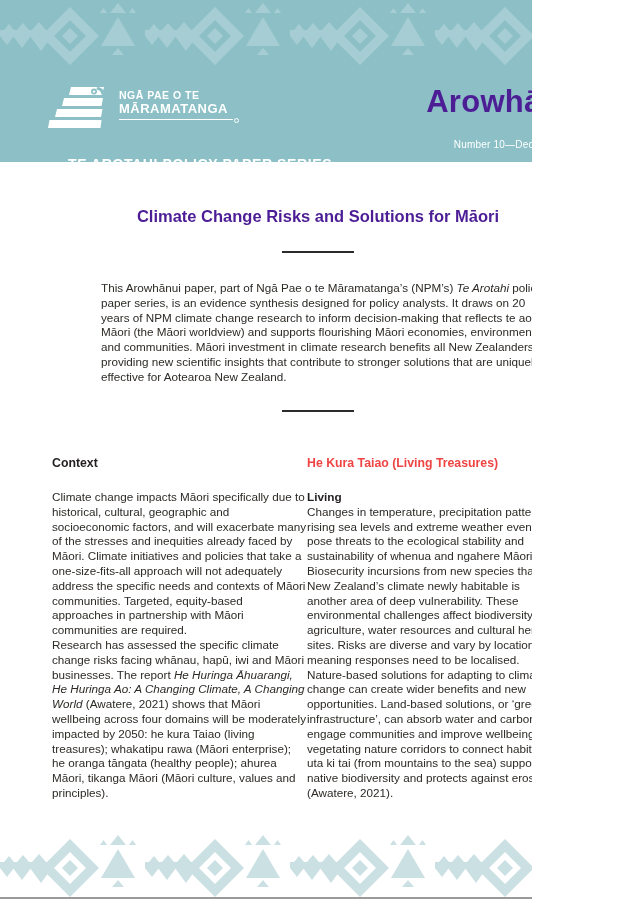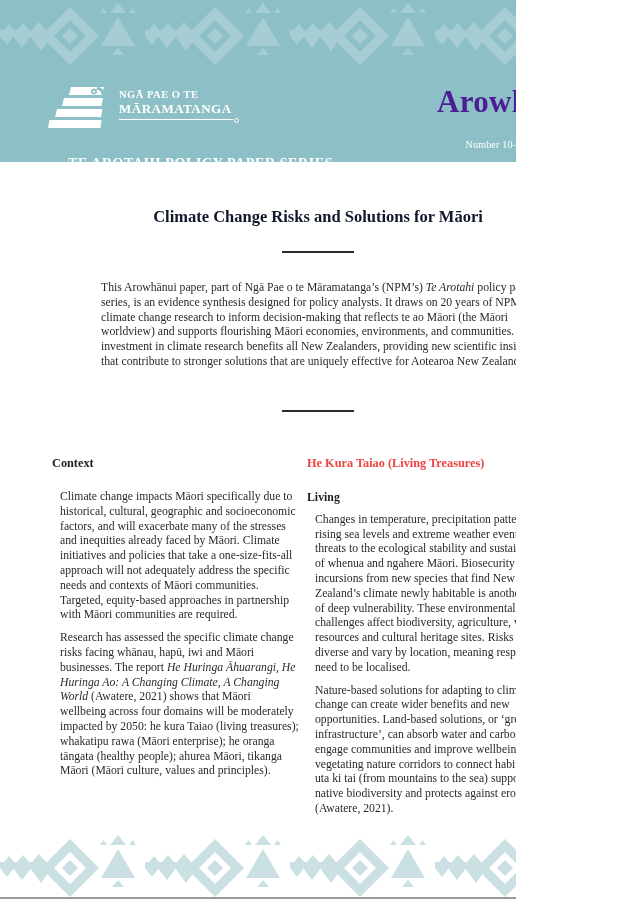--- a/index.html
+++ b/index.html
@@ -1,52 +1,52 @@
 <!DOCTYPE html>
 <html><head>
 <meta charset="utf-8">
 <style>
   html,body { margin:0; padding:0; background:#ffffff; }
   .page {
     position:relative; width:516px; height:905px; background:#ffffff;
-    font-family:Liberation Serif, serif;
-    color:#2d2a26; overflow:hidden;
+    font-family:Liberation Sans, sans-serif;
+    color:#2d2a26; overflow:hidden;padding-left:16px;
   }
   
   .masthead { position:absolute; top:0; left:0; width:636px; height:162px; background:#8cc0c6; }
   .pattern-top { position:absolute; top:0; left:0; display:block; }
   .logo-row { position:absolute; top:86px; left:48px; display:flex; align-items:flex-start; gap:9px; }
   .logo-svg { width:62px; height:44px; display:block; }
   .org { color:#ffffff; margin-top:3px; }
   .org-line1 { font-size:10.5px; font-weight:bold; letter-spacing:0.5px; line-height:12px; }
   .org-line2 { font-size:13px; font-weight:bold; letter-spacing:0.5px; line-height:16px; }
   .org-rule { margin-top:2px; position:relative; border-top:1.4px solid #ffffff; width:114px; }
   .org-dot { position:absolute; right:-6px; top:-2.5px; width:3.5px; height:3.5px;
              border:1px solid #ffffff; border-radius:50%; }
   .brand { position:absolute; top:85px; right:47px; color:#4c1d95; font-size:31px;
            font-weight:bold; letter-spacing:0.3px; line-height:34px; }
   .series { position:absolute; top:156px; left:68px; color:#ffffff; font-size:14px;
             font-weight:bold; letter-spacing:0.6px; }
   .issue { position:absolute; top:138.5px; right:47px; color:#ffffff; font-size:10px;
            letter-spacing:0.2px; }
   
   .doc-title { position:absolute; top:196px; left:0; width:636px; text-align:center;
-               font-size:16.5px; font-weight:bold; color:#0f172a; }
+               font-size:16.5px; font-weight:bold; color:#4c1d95; }
   .rule { position:absolute; left:282px; width:72px; height:1.8px; background:#2b2b2b; }
   .rule-1 { top:251px; }
   .rule-2 { top:410px; }
   .intro { position:absolute; top:273px; left:93px; width:450px; text-align:left;
            font-size:11.7px; line-height:14.8px; margin:8px; }
   .cols { position:absolute; top:456px; left:52px; width:533px; display:flex; }
   .col { width:255px; }
   .col-h { font-size:12.3px; font-weight:bold; color:#231f20; margin:0 0 19px 0; line-height:15px; }
   .col-h.teal { color:#ef4444; }
   .sub-h { font-size:11.8px; font-weight:bold; color:#231f20; margin:0; line-height:14.8px; }
   .sub-h.gap { margin-top:13px; }
-  .body-p { margin:8px; font-size:11.7px; line-height:14.8px; }
+  .body-p { margin:0; font-size:11.7px; line-height:14.8px; }
   
   .bottom-pattern { position:absolute; top:832px; left:0; display:block; }
   .bottom-rule { position:absolute; top:897px; left:0; width:636px; height:1.5px; background:#9a9a9a; }
 </style>
 </head>
 <body>
 
 <div class="page">
 
   <div class="masthead">

